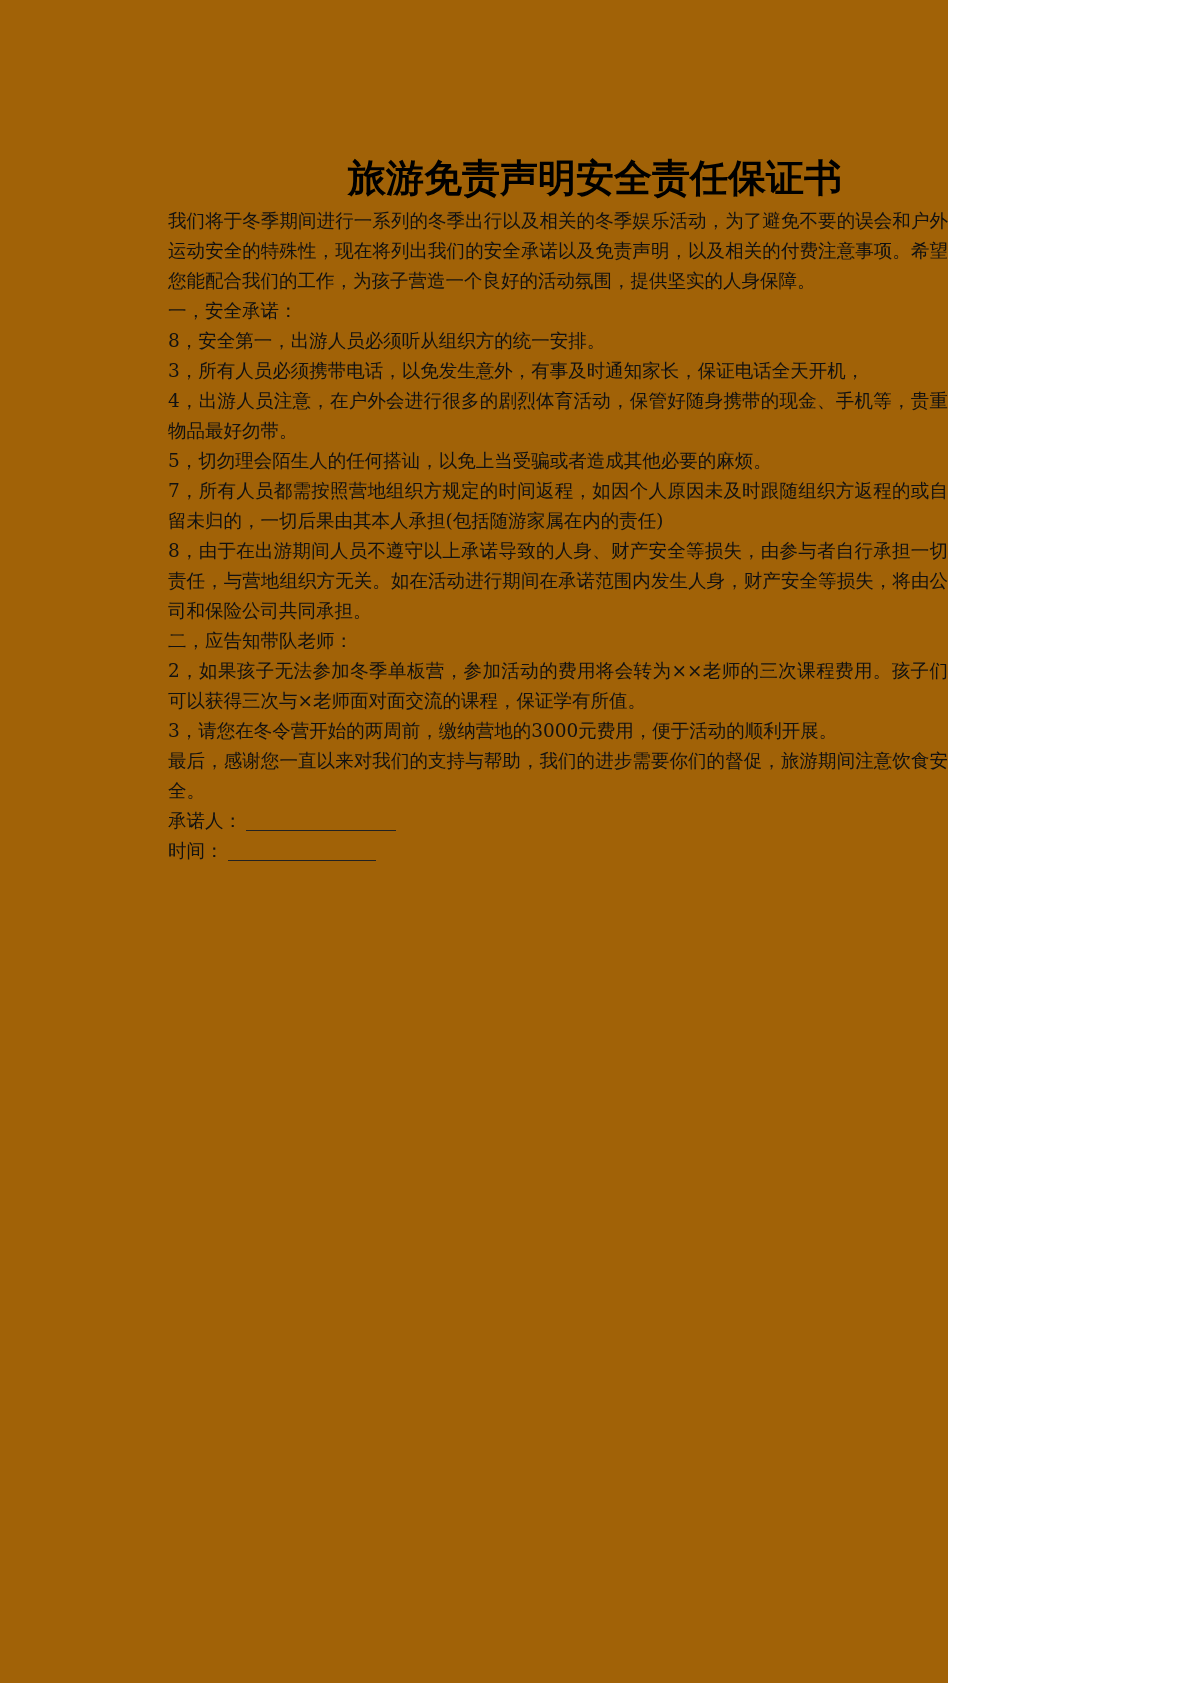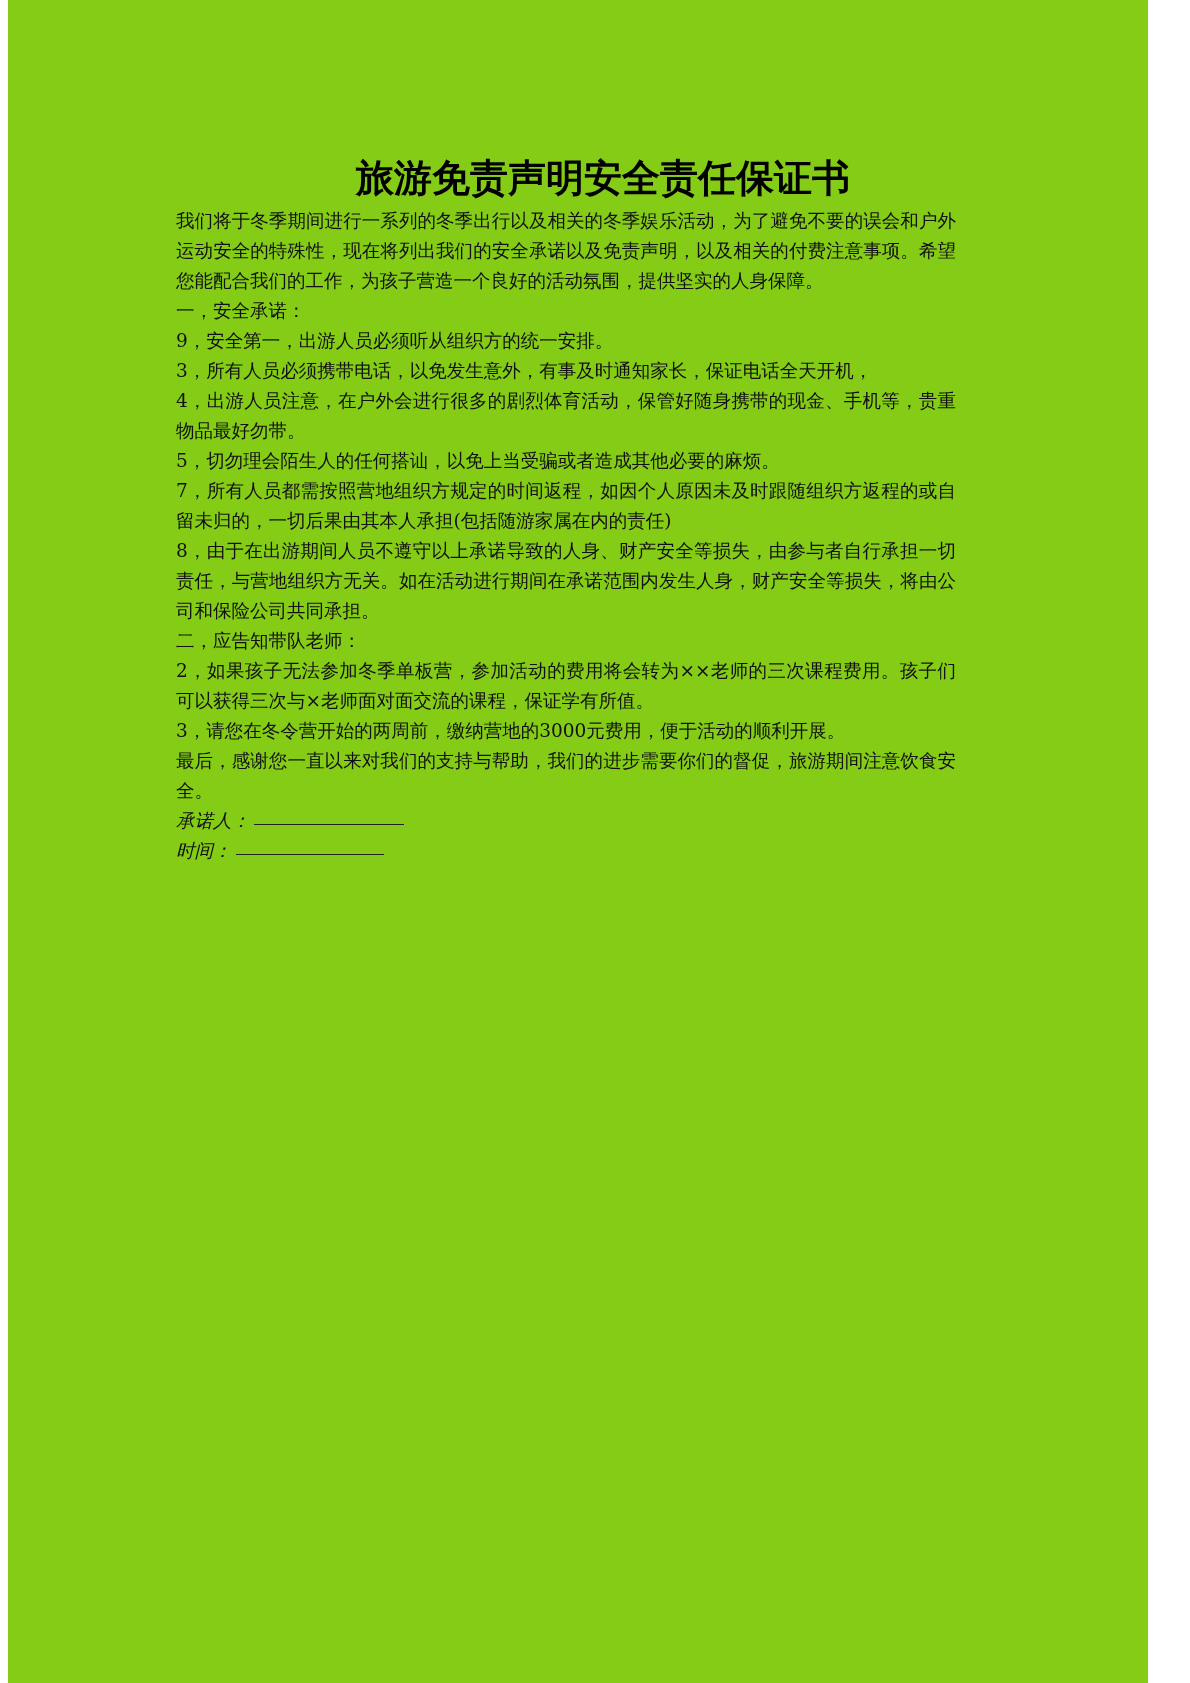--- a/index.html
+++ b/index.html
@@ -1,51 +1,51 @@
 <!DOCTYPE html>
 <html><head>
 <meta charset="utf-8">
 <style>
   html, body { margin: 0; padding: 0; background: #ffffff; }
   body { width: 1190px; height: 1683px; position: relative; overflow: hidden; }
   .page {
-    position: absolute; left: 0; top: 0; width: 1140px; height: 1683px; background: #84cc16; margin-left: 8px;
+    position: absolute; left: 0; top: 0; width: 948px; height: 1683px; background: #a16207;
   }
   .title {
     position: absolute; left: 0; width: 1190px; top: 152px;
     text-align: center;
     font-family: "DejaVu Sans", "Liberation Sans", sans-serif;
     font-weight: bold; font-size: 38px; line-height: 52px; color: #000;
     letter-spacing: 0px;
   }
   .body {
     position: absolute; left: 168px; top: 206px; width: 780px;
     font-family: "DejaVu Serif", "Liberation Serif", serif;
     font-size: 18.5px; line-height: 30px; color: #111;
     text-align: justify;
   }
   .body p { margin: 0; padding: 0; }
-  .sig { display: flex; align-items: flex-start; font-style: italic; }
+  .sig { display: flex; align-items: center; }
   .blank {
     display: inline-block; border-bottom: 1px solid #222; height: 18px; margin-left: 4px;
   }
   .blank.w1 { width: 150px; }
   .blank.w2 { width: 148px; }
 </style>
 </head>
 <body>
 
 <div class="page">
   <div class="title">旅游免责声明安全责任保证书</div>
 
   <div class="body">
     <p>我们将于冬季期间进行一系列的冬季出行以及相关的冬季娱乐活动，为了避免不要的误会和户外运动安全的特殊性，现在将列出我们的安全承诺以及免责声明，以及相关的付费注意事项。希望您能配合我们的工作，为孩子营造一个良好的活动氛围，提供坚实的人身保障。</p>
 
     <p>一，安全承诺：</p>
-    <p>9，安全第一，出游人员必须听从组织方的统一安排。</p>
+    <p>8，安全第一，出游人员必须听从组织方的统一安排。</p>
     <p>3，所有人员必须携带电话，以免发生意外，有事及时通知家长，保证电话全天开机，</p>
     <p>4，出游人员注意，在户外会进行很多的剧烈体育活动，保管好随身携带的现金、手机等，贵重物品最好勿带。</p>
     <p>5，切勿理会陌生人的任何搭讪，以免上当受骗或者造成其他必要的麻烦。</p>
     <p>7，所有人员都需按照营地组织方规定的时间返程，如因个人原因未及时跟随组织方返程的或自留未归的，一切后果由其本人承担(包括随游家属在内的责任)</p>
     <p>8，由于在出游期间人员不遵守以上承诺导致的人身、财产安全等损失，由参与者自行承担一切责任，与营地组织方无关。如在活动进行期间在承诺范围内发生人身，财产安全等损失，将由公司和保险公司共同承担。</p>
 
     <p>二，应告知带队老师：</p>
     <p>2，如果孩子无法参加冬季单板营，参加活动的费用将会转为××老师的三次课程费用。孩子们可以获得三次与×老师面对面交流的课程，保证学有所值。</p>
     <p>3，请您在冬令营开始的两周前，缴纳营地的3000元费用，便于活动的顺利开展。</p>
 

